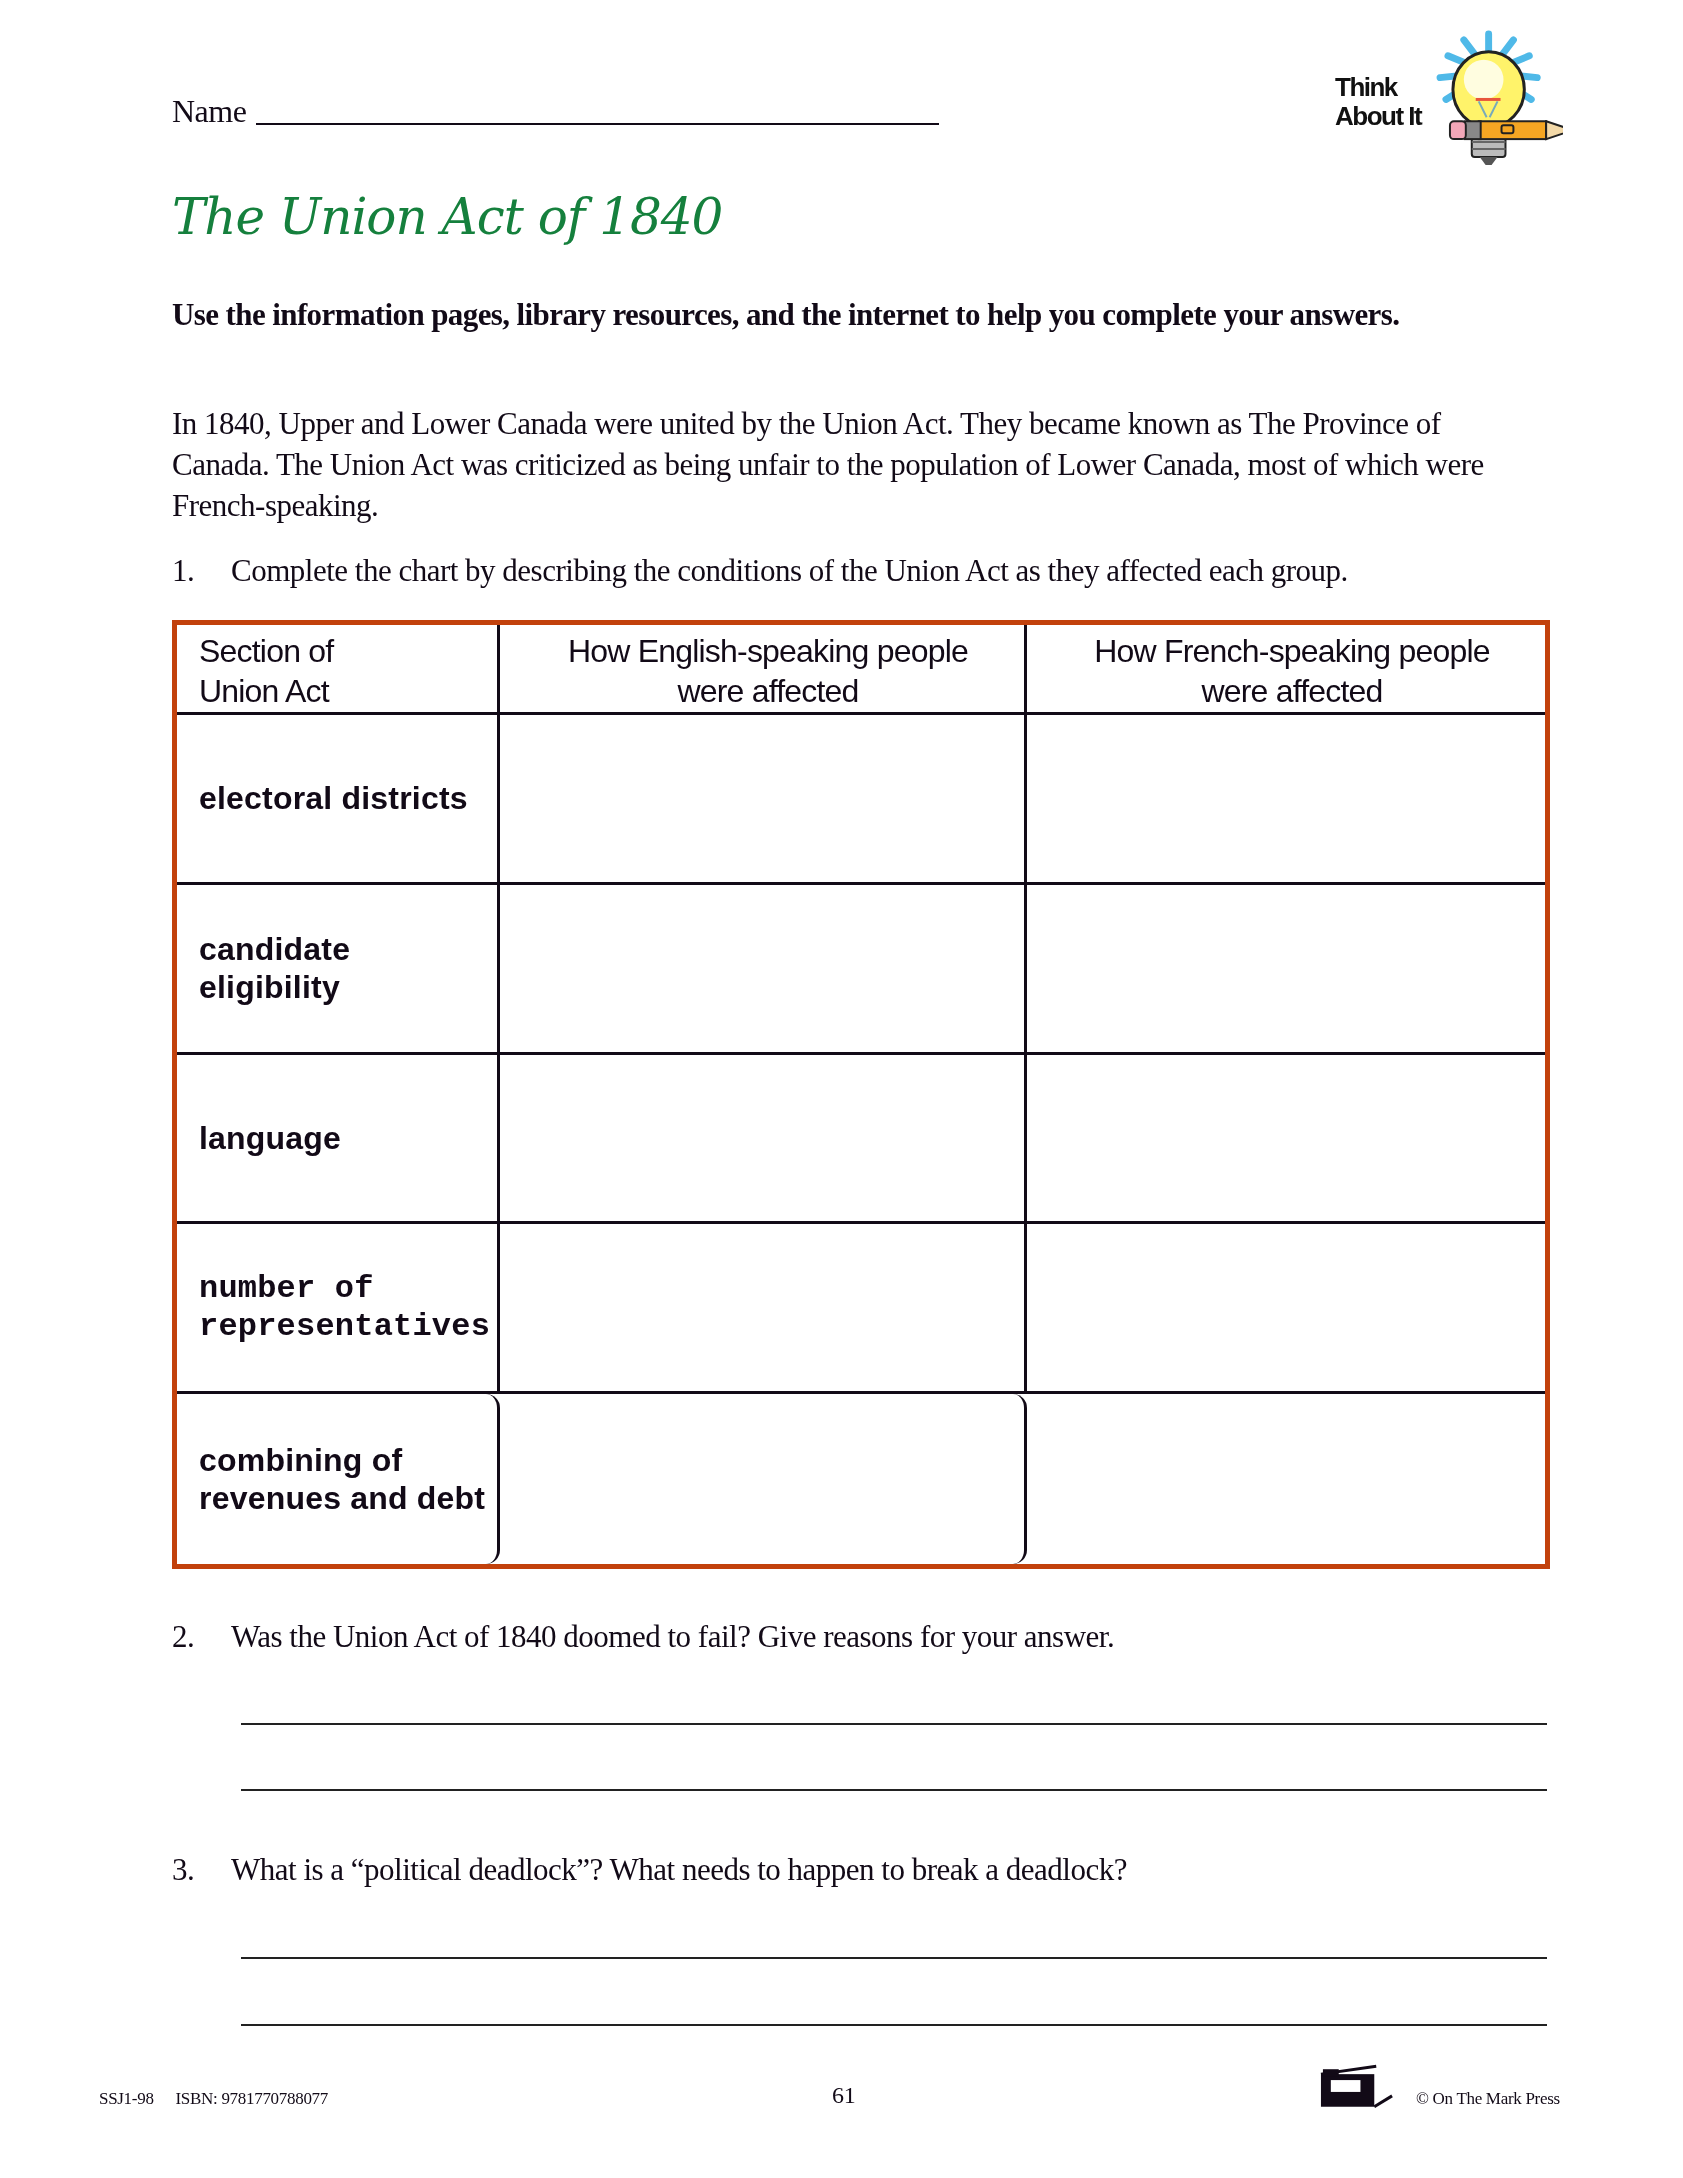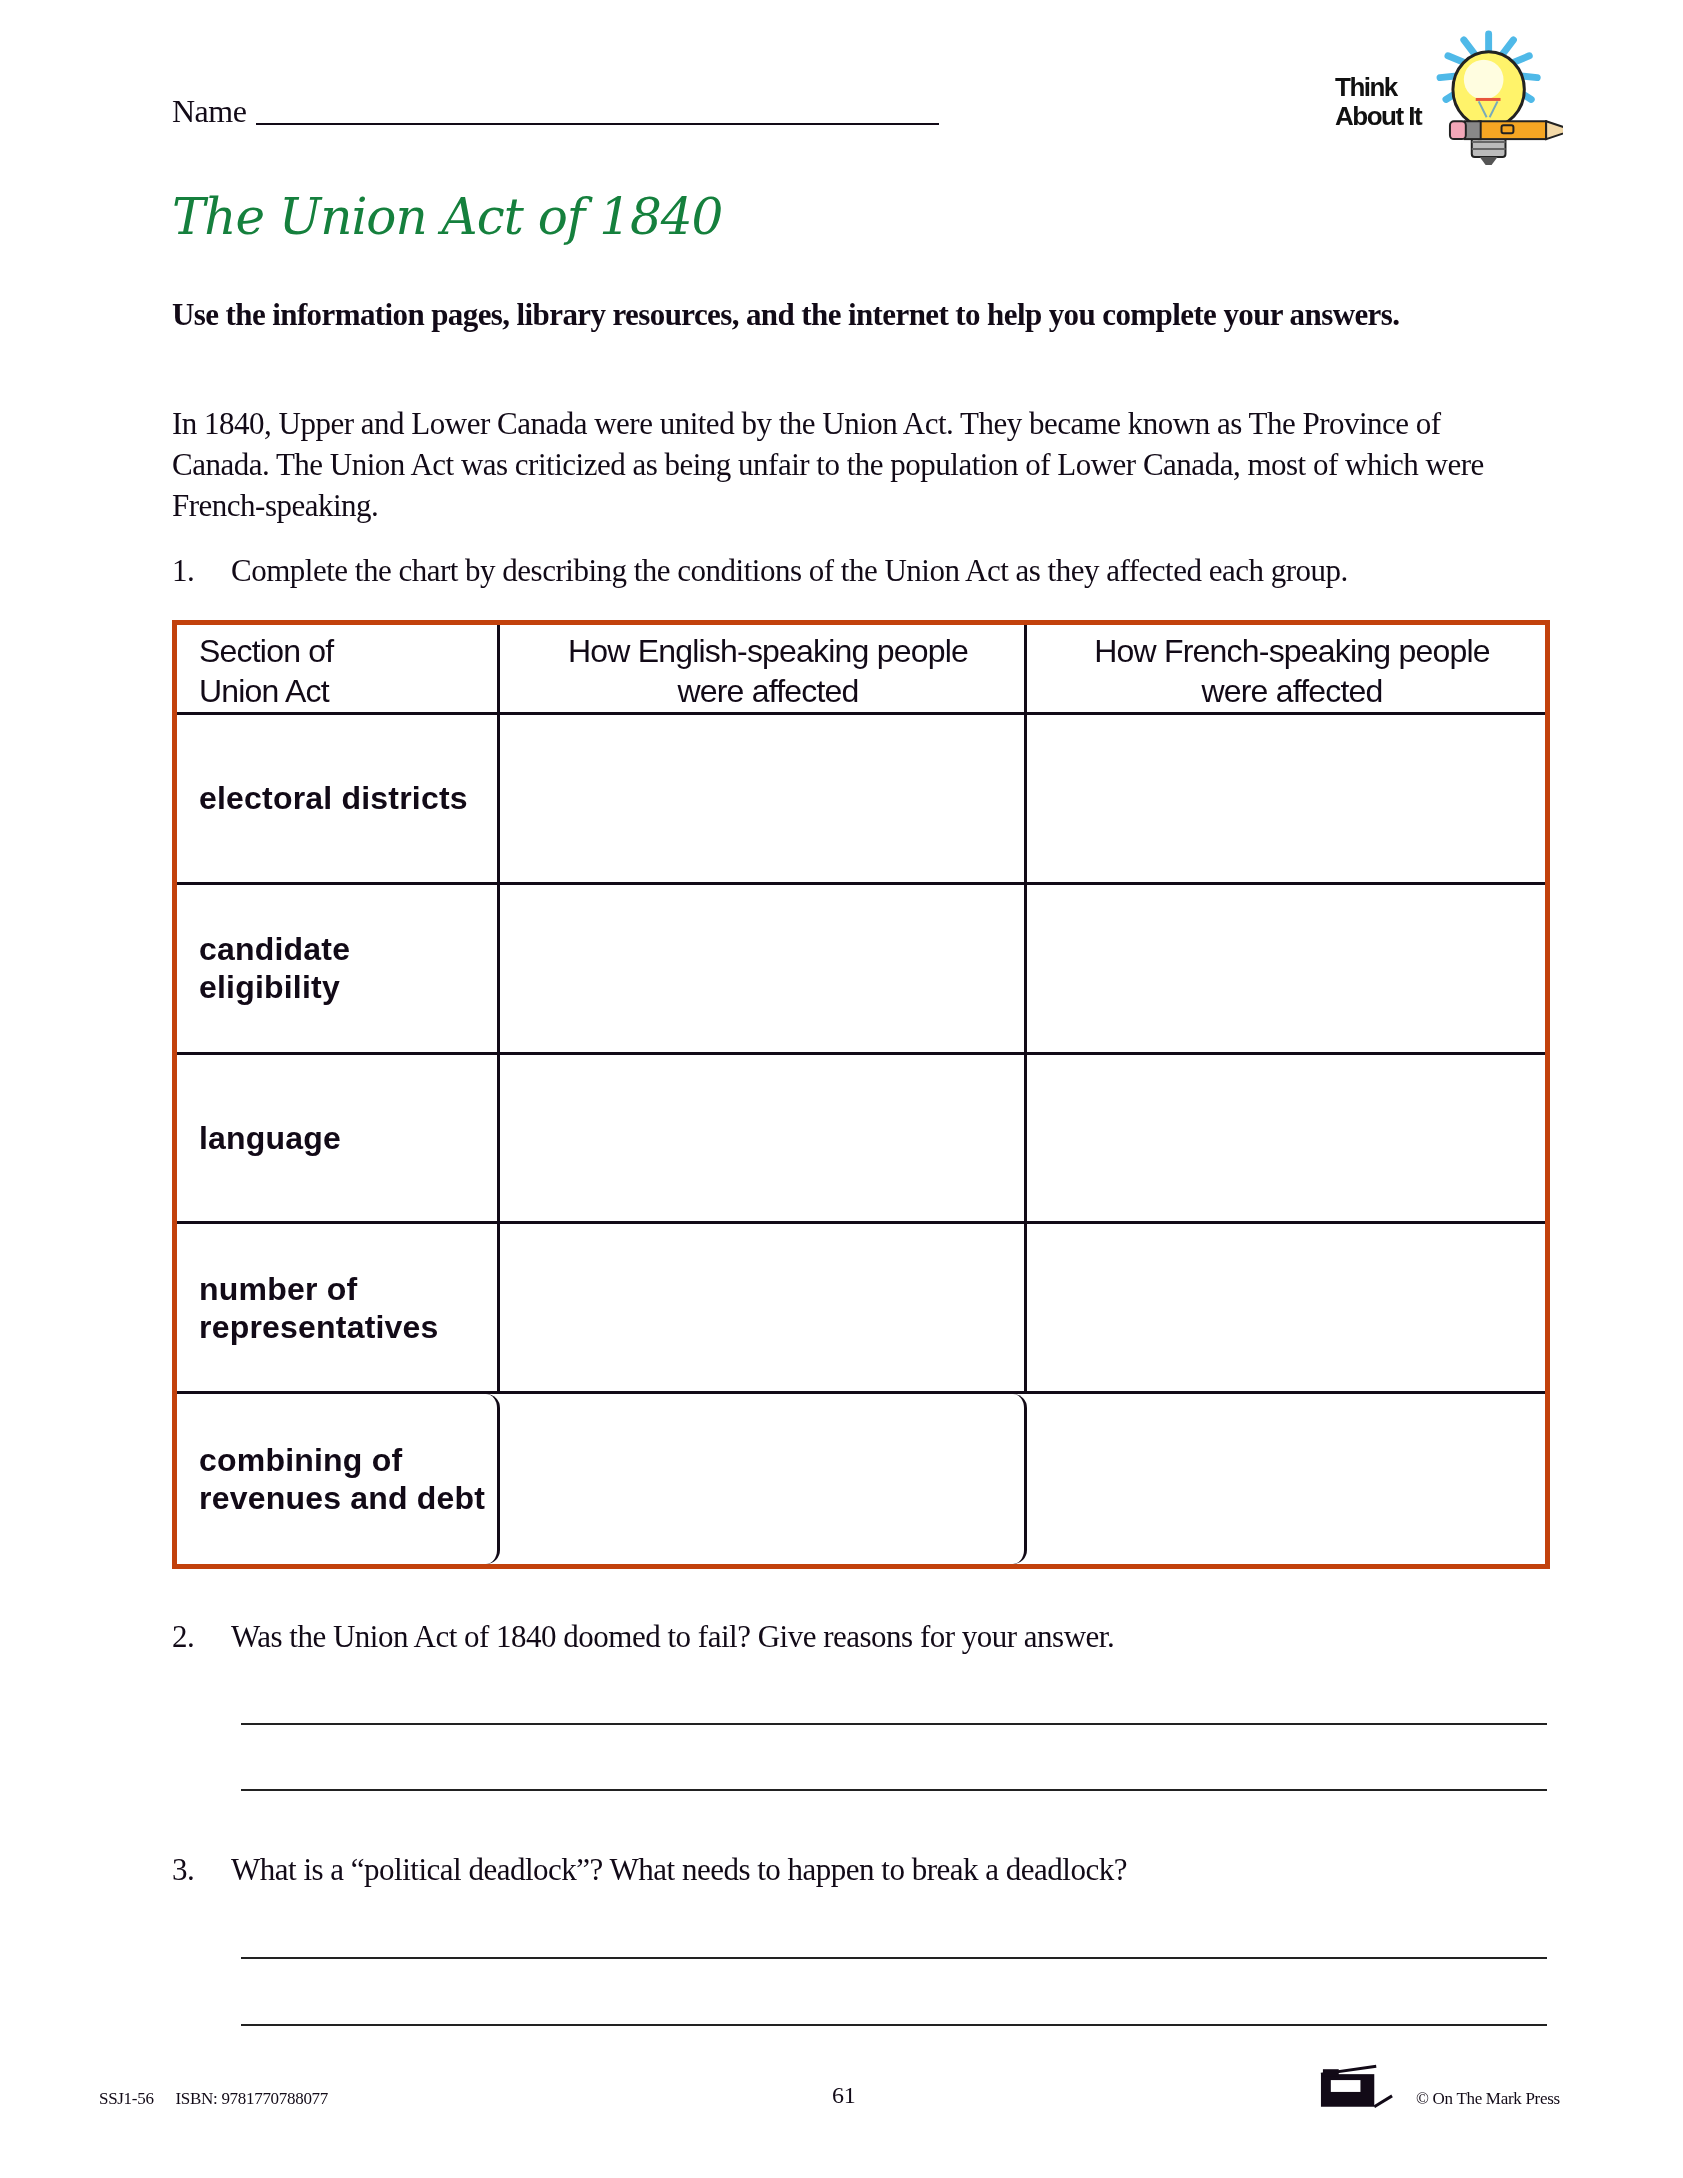--- a/index.html
+++ b/index.html
@@ -161,21 +161,21 @@
 
   <div class="cell rowlabel" style="white-space:pre-line;">candidate
 eligibility</div>
   <div class="cell blank"></div>
   <div class="cell blank last-col"></div>
 
   <div class="cell rowlabel" style="white-space:pre-line;">language</div>
   <div class="cell blank"></div>
   <div class="cell blank last-col"></div>
 
-  <div class="cell rowlabel" style="white-space:pre-line;">number of
+  <div class="cell rowlabel" style="white-space:pre-line;font-family:Liberation Mono, monospace;">number of
 representatives</div>
   <div class="cell blank"></div>
   <div class="cell blank last-col"></div>
 
   <div class="cell rowlabel last-row" style="white-space:pre-line;">combining of
 revenues and debt</div>
   <div class="cell blank last-row"></div>
   <div class="cell blank last-row last-col"></div>
 </div>
 
@@ -187,21 +187,21 @@
 <div class="abs answer-line" style="top:1789px;"></div>
 
 <div class="abs question q3">
   <span class="q-num">3.</span>
   <span>What is a “political deadlock”? What needs to happen to break a deadlock?</span>
 </div>
 <div class="abs answer-line" style="top:1957px;"></div>
 <div class="abs answer-line" style="top:2024px;"></div>
 
 <div class="abs footer footer-left">
-  <span>SSJ1-56</span>
+  <span>SSJ1-98</span>
   <span style="display:inline-block;width:14px;"></span>
   <span>ISBN: 9781770788077</span>
 </div>
 <div class="abs footer footer-page">61</div>
 <svg class="abs copier" viewBox="0 0 80 45">
   <rect x="4" y="10" width="54" height="33" fill="#120a17"></rect>
   <rect x="14" y="16" width="30" height="12" fill="#fff"></rect>
   <line x1="4" y1="10" x2="60" y2="2" stroke="#120a17" stroke-width="3"></line>
   <rect x="6" y="5" width="16" height="7" fill="#120a17"></rect>
   <line x1="58" y1="43" x2="76" y2="32" stroke="#120a17" stroke-width="3"></line>

